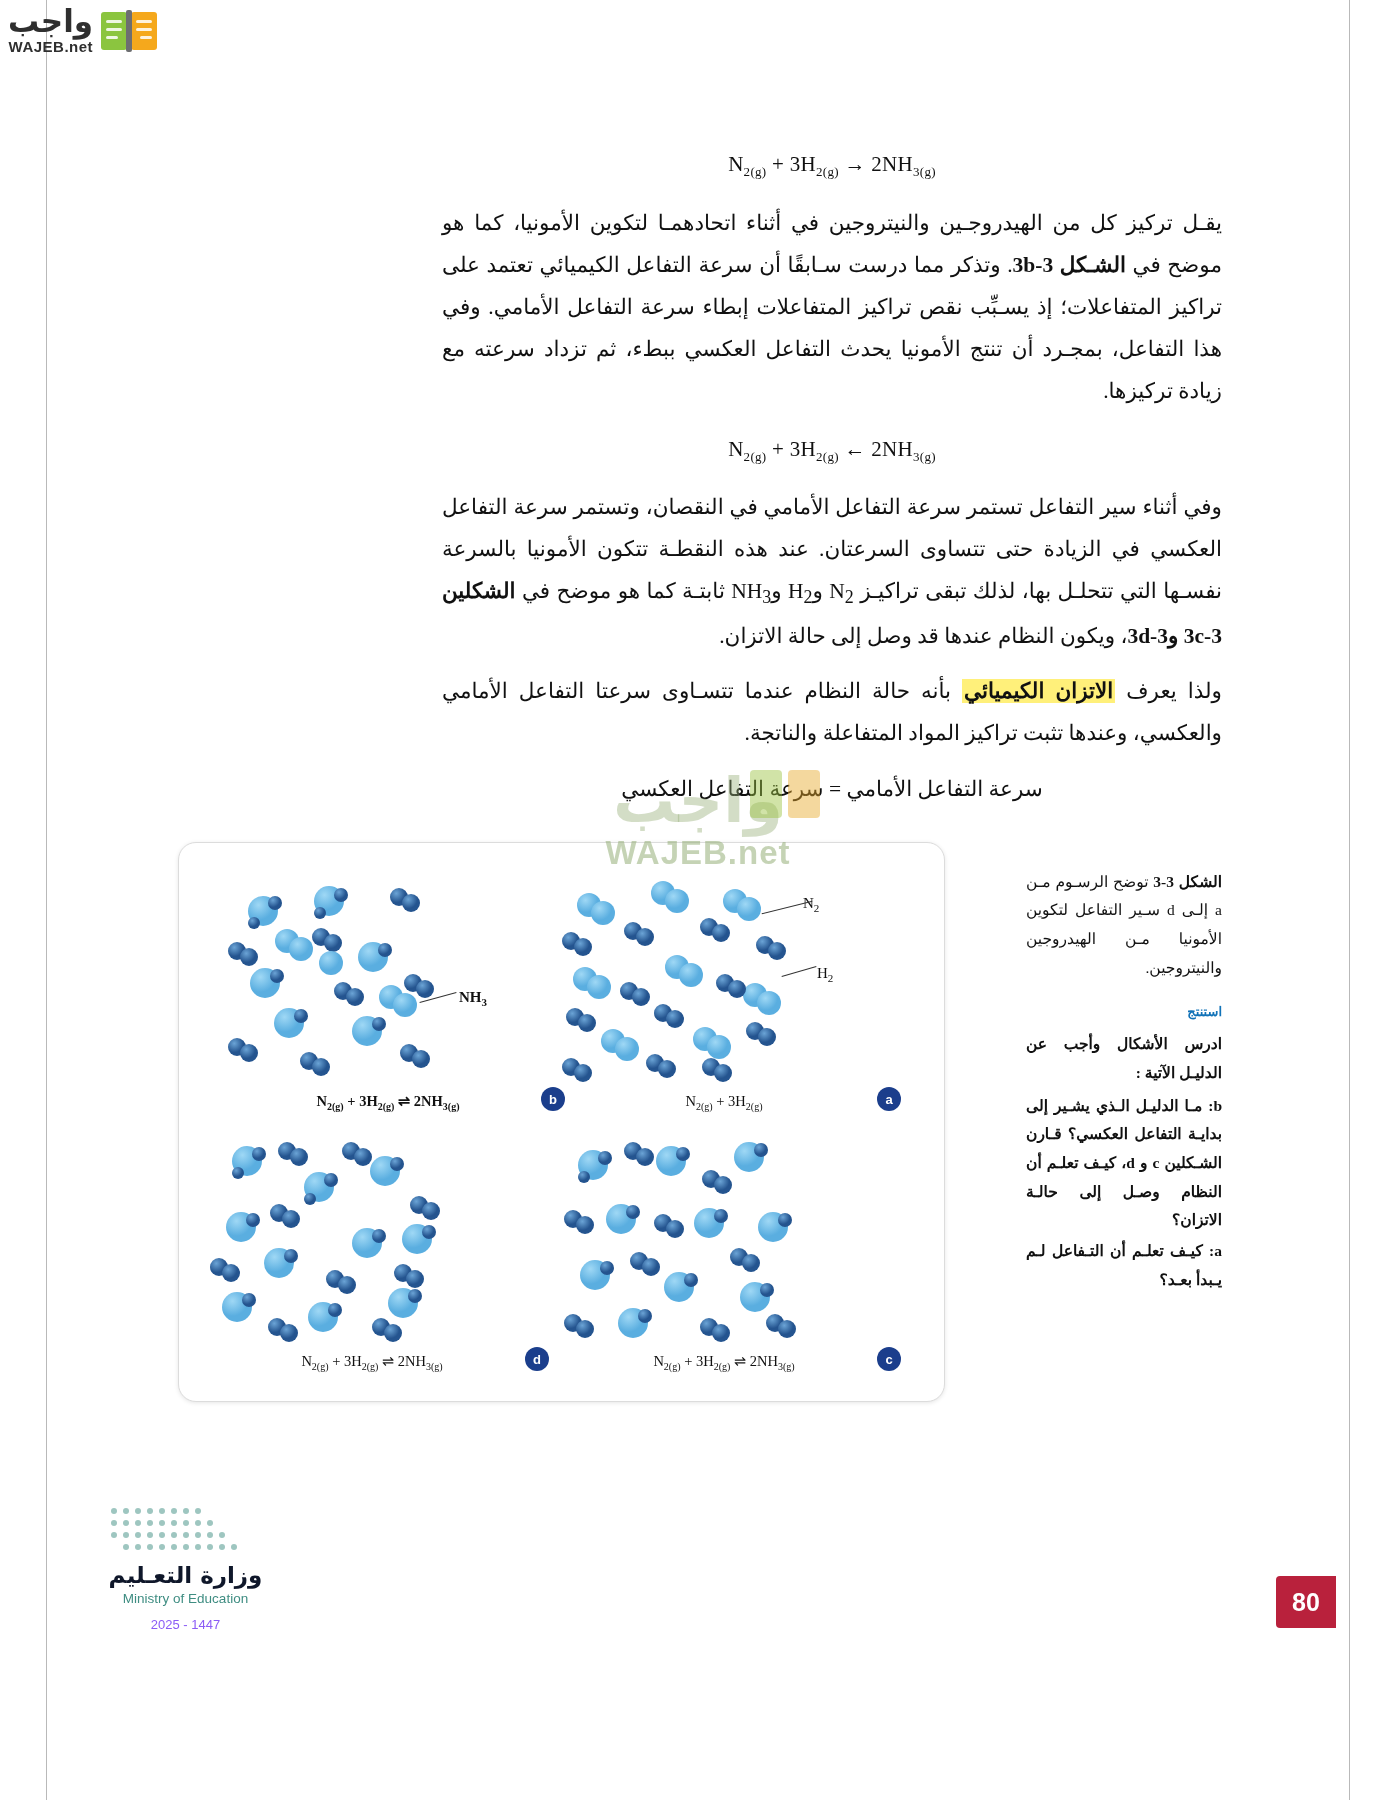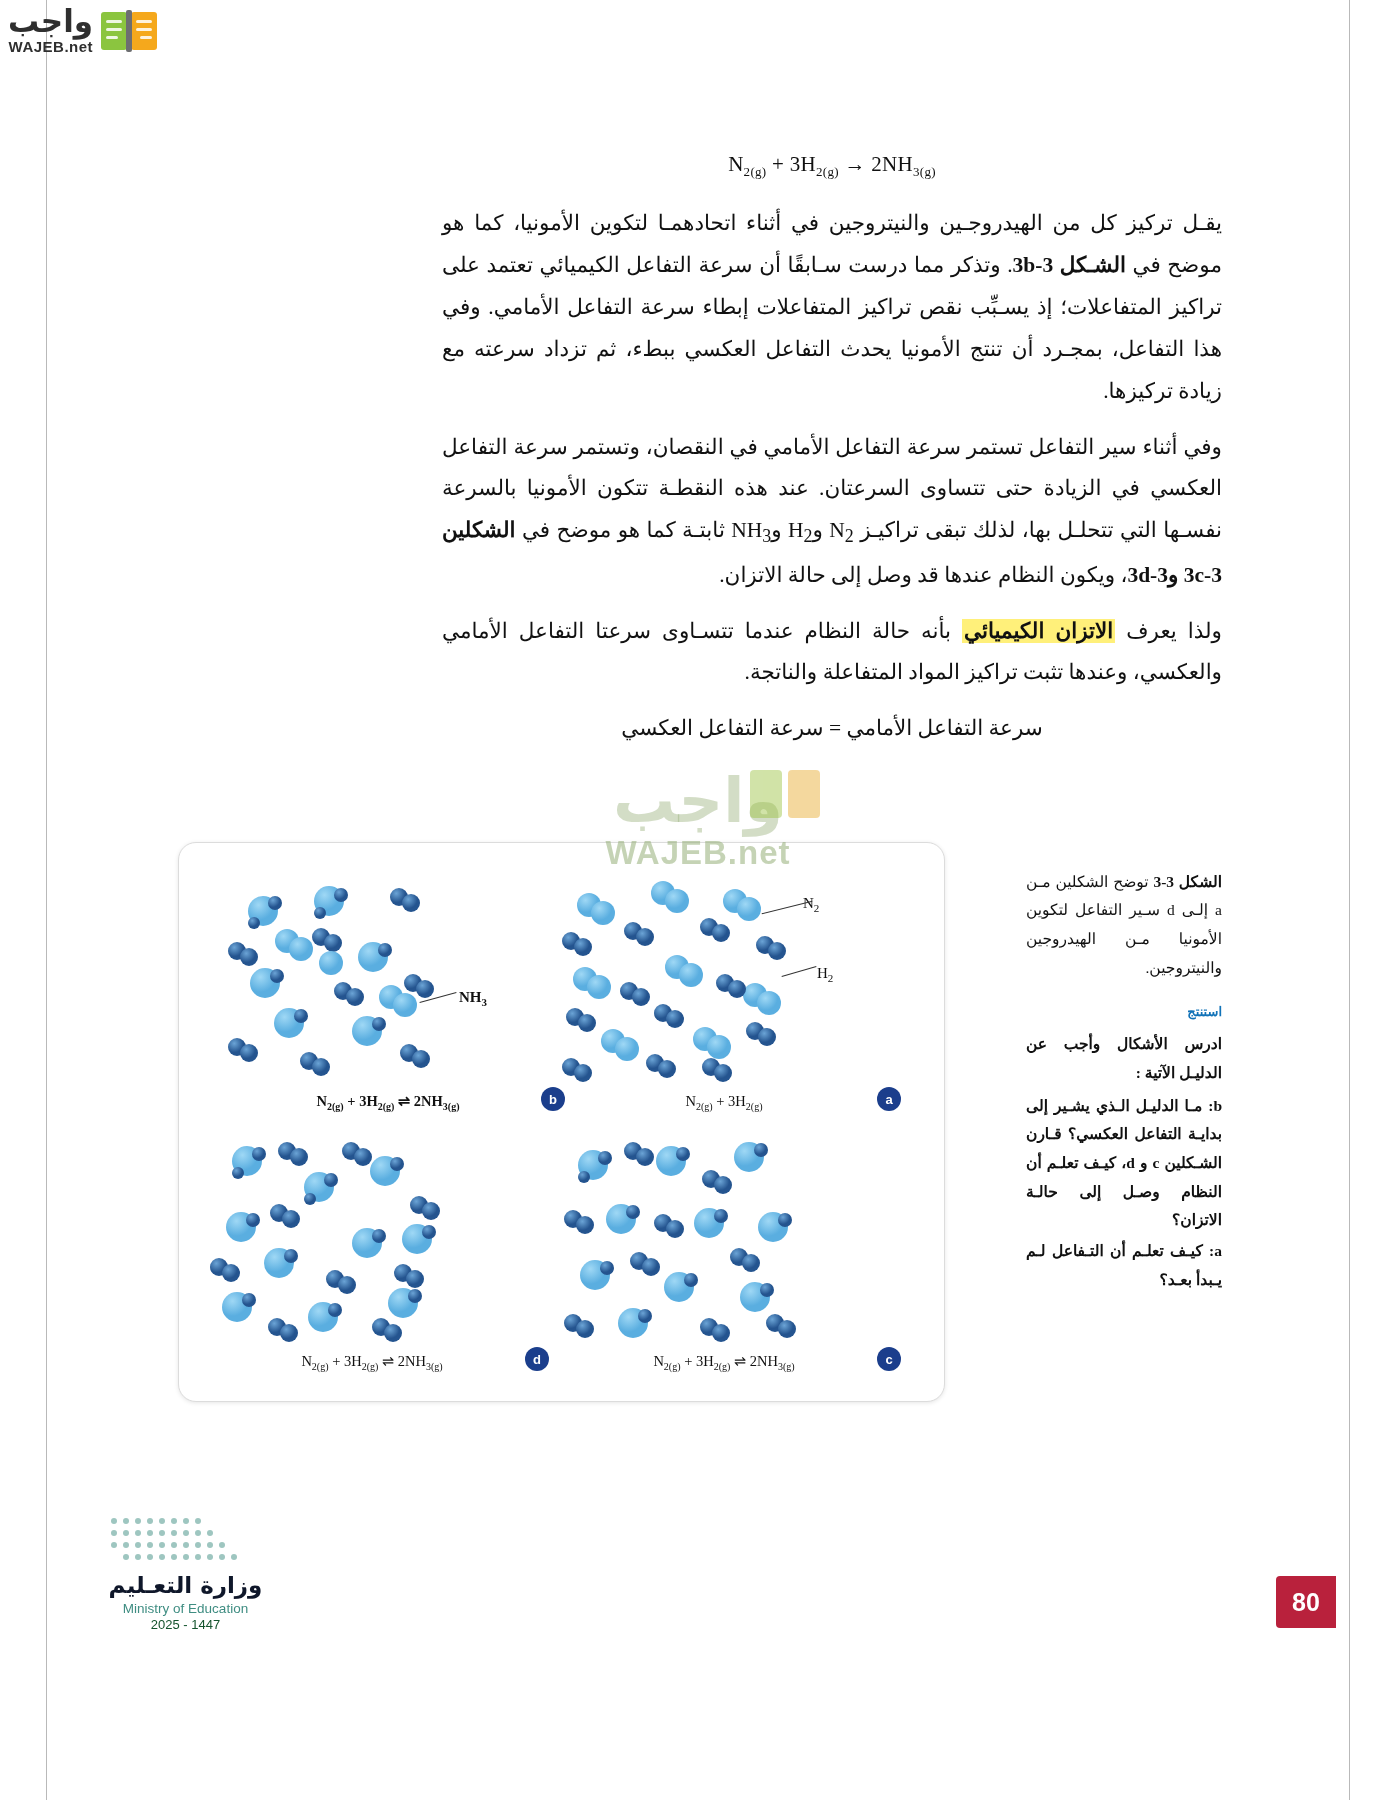--- a/index.html
+++ b/index.html
@@ -282,22 +282,22 @@
   }
   .moe .en {
     font-family: "Liberation Sans", sans-serif;
     font-size: 13.5px;
     color: #3f8d82;
     margin-top: 3px;
   }
   .moe .yr {
     font-family: "Liberation Sans", sans-serif;
     font-size: 13px;
-    color: #14532d;
-    margin-top: 1px;
+    color: #8b5cf6;
+    margin-top: 11px;
   }
   .page-num {
     position: absolute;
     right: 60px;
     bottom: 172px;
     width: 60px;
     height: 52px;
     background: #b9213c;
     border-radius: 4px 0 0 4px;
     color: #fff;
@@ -329,20 +329,21 @@
     <div class="line" style="left:5px;top:30px;width:12px;"></div>
     <div class="line" style="right:5px;top:14px;width:16px;"></div>
     <div class="line" style="right:5px;top:22px;width:16px;"></div>
     <div class="line" style="right:5px;top:30px;width:12px;"></div>
   </div>
 </div>
 
 <div class="text-col">
   <div class="eqline">N<sub>2(g)</sub> + 3H<sub>2(g)</sub> → 2NH<sub>3(g)</sub></div>
   <p>يقـل تركيز كل من الهيدروجـين والنيتروجين في أثناء اتحادهمـا لتكوين الأمونيا، كما هو موضح في <b>الشـكل 3-3b</b>. وتذكر مما درست سـابقًا أن سرعة التفاعل الكيميائي تعتمد على تراكيز المتفاعلات؛ إذ يسـبِّب نقص تراكيز المتفاعلات إبطاء سرعة التفاعل الأمامي. وفي هذا التفاعل، بمجـرد أن تنتج الأمونيا يحدث التفاعل العكسي ببطء، ثم تزداد سرعته مع زيادة تركيزها.</p>
+  <div class="eqline">N<sub>2(g)</sub> + 3H<sub>2(g)</sub> ← 2NH<sub>3(g)</sub></div>
   <p>وفي أثناء سير التفاعل تستمر سرعة التفاعل الأمامي في النقصان، وتستمر سرعة التفاعل العكسي في الزيادة حتى تتساوى السرعتان. عند هذه النقطـة تتكون الأمونيا بالسرعة نفسـها التي تتحلـل بها، لذلك تبقى تراكيـز N<sub>2</sub> وH<sub>2</sub> وNH<sub>3</sub> ثابتـة كما هو موضح في <b>الشكلين 3-3c و3-3d</b>، ويكون النظام عندها قد وصل إلى حالة الاتزان.</p>
   <p class="last"><span>ولذا يعرف </span><span class="hl">الاتزان الكيميائي</span><span> بأنه حالة النظام عندما تتسـاوى سرعتا التفاعل الأمامي والعكسي، وعندها تثبت تراكيز المواد المتفاعلة والناتجة.</span></p>
   <div class="eq-final">سرعة التفاعل الأمامي = سرعة التفاعل العكسي</div>
 </div>
 
 <div class="watermark">
   <div class="wm-book">
     <div class="h l"></div>
       <div class="h r"></div>
   </div>
@@ -723,21 +724,21 @@
       </svg>
     </div>
     <div class="cap">N<sub>2(g)</sub> + 3H<sub>2(g)</sub> ⇌ 2NH<sub>3(g)</sub></div>
     <div class="badge r">c</div>
   </div>
 </div>
 
 <div class="caption-col">
   <p>
     <span class="fig-label">الشكل 3-3</span>
-    <span>توضح الشكلين مـن a إلـى d سـير التفاعل لتكوين الأمونيا مـن الهيدروجين والنيتروجين.</span>
+    <span>توضح الرسـوم مـن a إلـى d سـير التفاعل لتكوين الأمونيا مـن الهيدروجين والنيتروجين.</span>
   </p>
   <div class="q-title">استنتج</div>
   <div class="q-intro">ادرس الأشكال وأجب عن الدليـل الآتية :</div>
   <div class="q-item">b: مـا الدليـل الـذي يشـير إلى بدايـة التفاعل العكسي؟ قـارن الشـكلين c و d، كيـف تعلـم أن النظام وصـل إلى حالـة الاتزان؟</div>
   <div class="q-item">a: كيـف تعلـم أن التـفاعل لـم يـبدأ بعـد؟</div>
 </div>
 
 <div class="moe">
   <div class="dots">
     <div class="dot" style="left:0px;top:0px;"></div>

